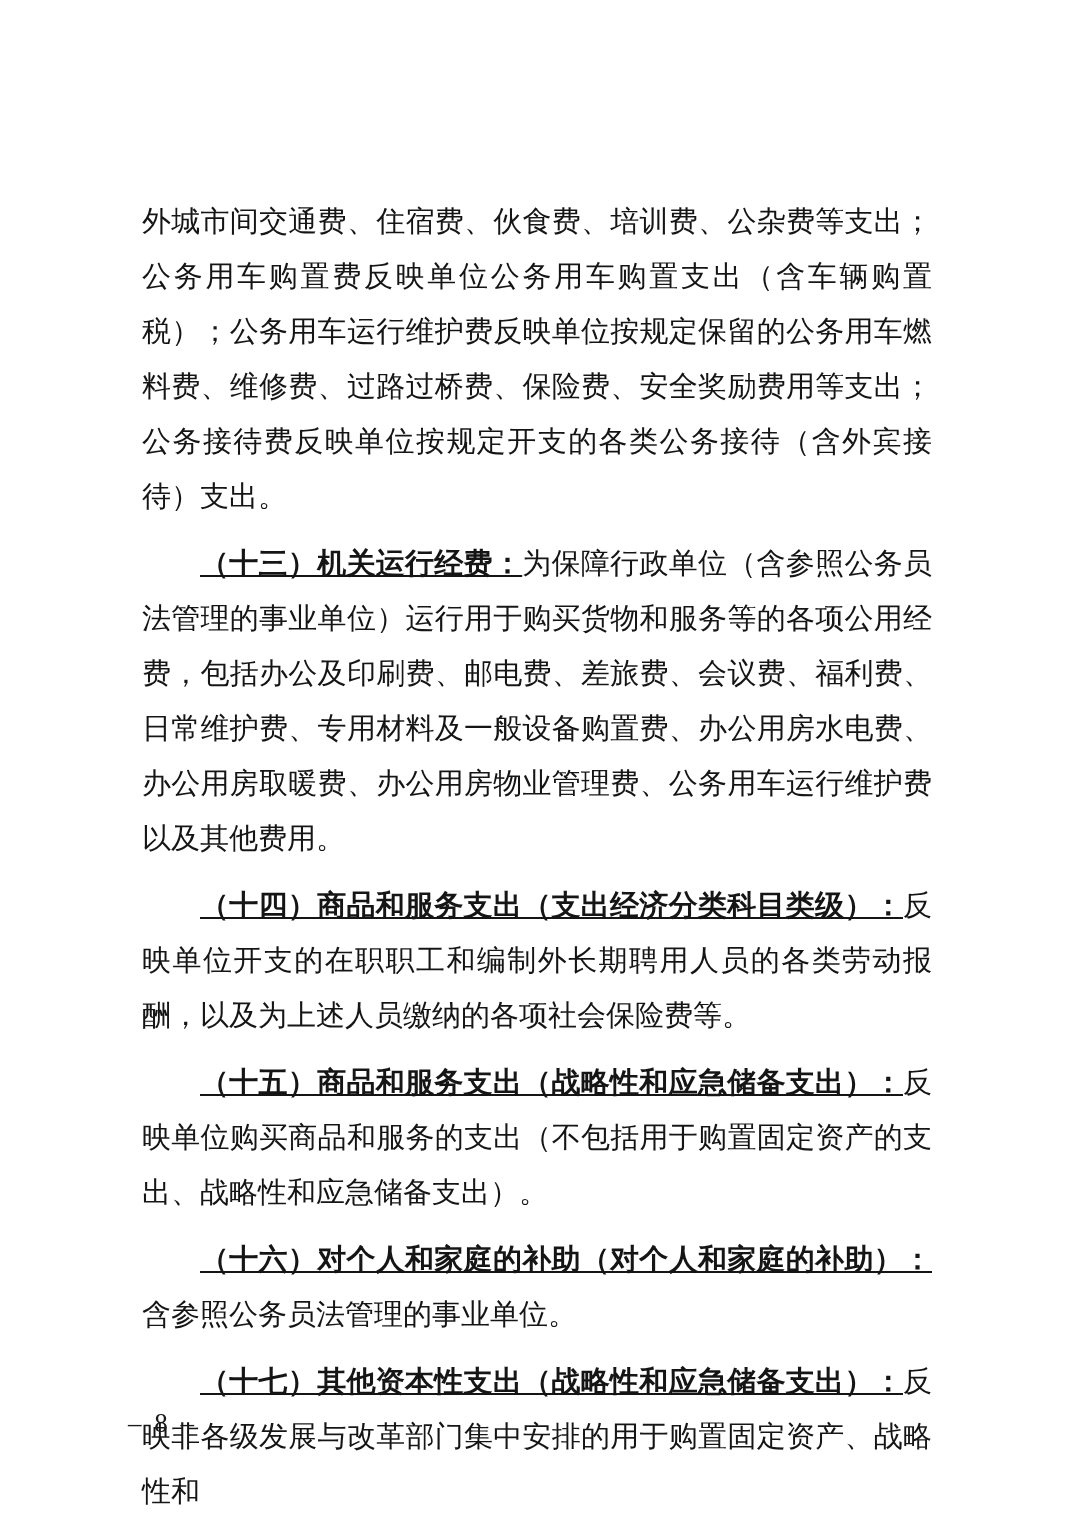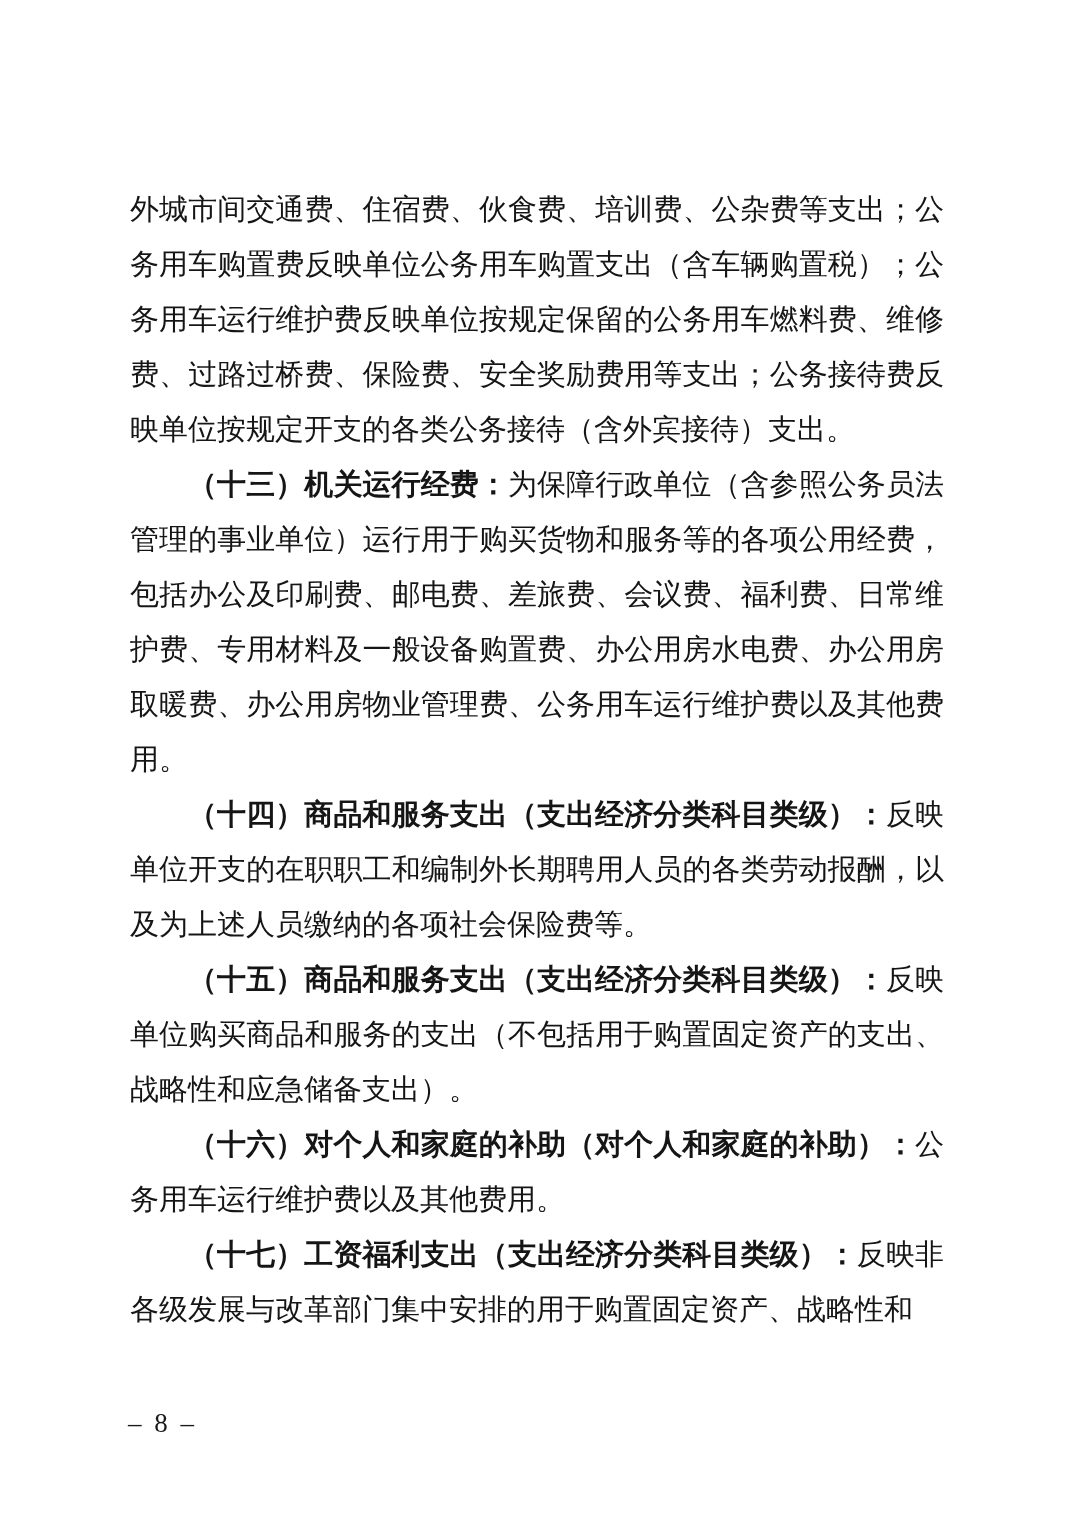--- a/index.html
+++ b/index.html
@@ -24,28 +24,29 @@
     left: 130px;
     top: 182px;
     width: 814px;
     color: #151515;
     font-size: 29px;
     line-height: 55px;
     text-align: justify;
     text-justify: inter-ideograph;
   }
   .para {
-    margin: 0;
+    margin: 12px;
     padding: 0;
   }
   .para.indent {
     text-indent: 2em;
   }
   .heading {
     font-weight: 700;
+    text-decoration: underline;
   }
   .footer {
     position: absolute;
     left: 128px;
     top: 1406px;
     color: #1a1a1a;
     font-size: 27px;
     line-height: 34px;
     letter-spacing: 3px;
     white-space: pre;
@@ -56,22 +57,22 @@
 
 <div class="page">
   <div class="content">
 
     <p class="para"><span class="heading"></span><span class="txt">外城市间交通费、住宿费、伙食费、培训费、公杂费等支出；公务用车购置费反映单位公务用车购置支出（含车辆购置税）；公务用车运行维护费反映单位按规定保留的公务用车燃料费、维修费、过路过桥费、保险费、安全奖励费用等支出；公务接待费反映单位按规定开支的各类公务接待（含外宾接待）支出。</span></p>
 
     <p class="para indent"><span class="heading">（十三）机关运行经费：</span><span class="txt">为保障行政单位（含参照公务员法管理的事业单位）运行用于购买货物和服务等的各项公用经费，包括办公及印刷费、邮电费、差旅费、会议费、福利费、日常维护费、专用材料及一般设备购置费、办公用房水电费、办公用房取暖费、办公用房物业管理费、公务用车运行维护费以及其他费用。</span></p>
 
     <p class="para indent"><span class="heading">（十四）商品和服务支出（支出经济分类科目类级）：</span><span class="txt">反映单位开支的在职职工和编制外长期聘用人员的各类劳动报酬，以及为上述人员缴纳的各项社会保险费等。</span></p>
 
-    <p class="para indent"><span class="heading">（十五）商品和服务支出（支出经济分类科目类级）：</span><span class="txt">反映单位购买商品和服务的支出（不包括用于购置固定资产的支出、战略性和应急储备支出）。</span></p>
+    <p class="para indent"><span class="heading">（十五）商品和服务支出（战略性和应急储备支出）：</span><span class="txt">反映单位购买商品和服务的支出（不包括用于购置固定资产的支出、战略性和应急储备支出）。</span></p>
 
-    <p class="para indent"><span class="heading">（十六）对个人和家庭的补助（对个人和家庭的补助）：</span><span class="txt">公务用车运行维护费以及其他费用。</span></p>
+    <p class="para indent"><span class="heading">（十六）对个人和家庭的补助（对个人和家庭的补助）：</span><span class="txt">含参照公务员法管理的事业单位。</span></p>
 
-    <p class="para indent"><span class="heading">（十七）工资福利支出（支出经济分类科目类级）：</span><span class="txt">反映非各级发展与改革部门集中安排的用于购置固定资产、战略性和</span></p>
+    <p class="para indent"><span class="heading">（十七）其他资本性支出（战略性和应急储备支出）：</span><span class="txt">反映非各级发展与改革部门集中安排的用于购置固定资产、战略性和</span></p>
 
   </div>
 
   <div class="footer">– 8 –</div>
 </div>
 
 </body></html>

